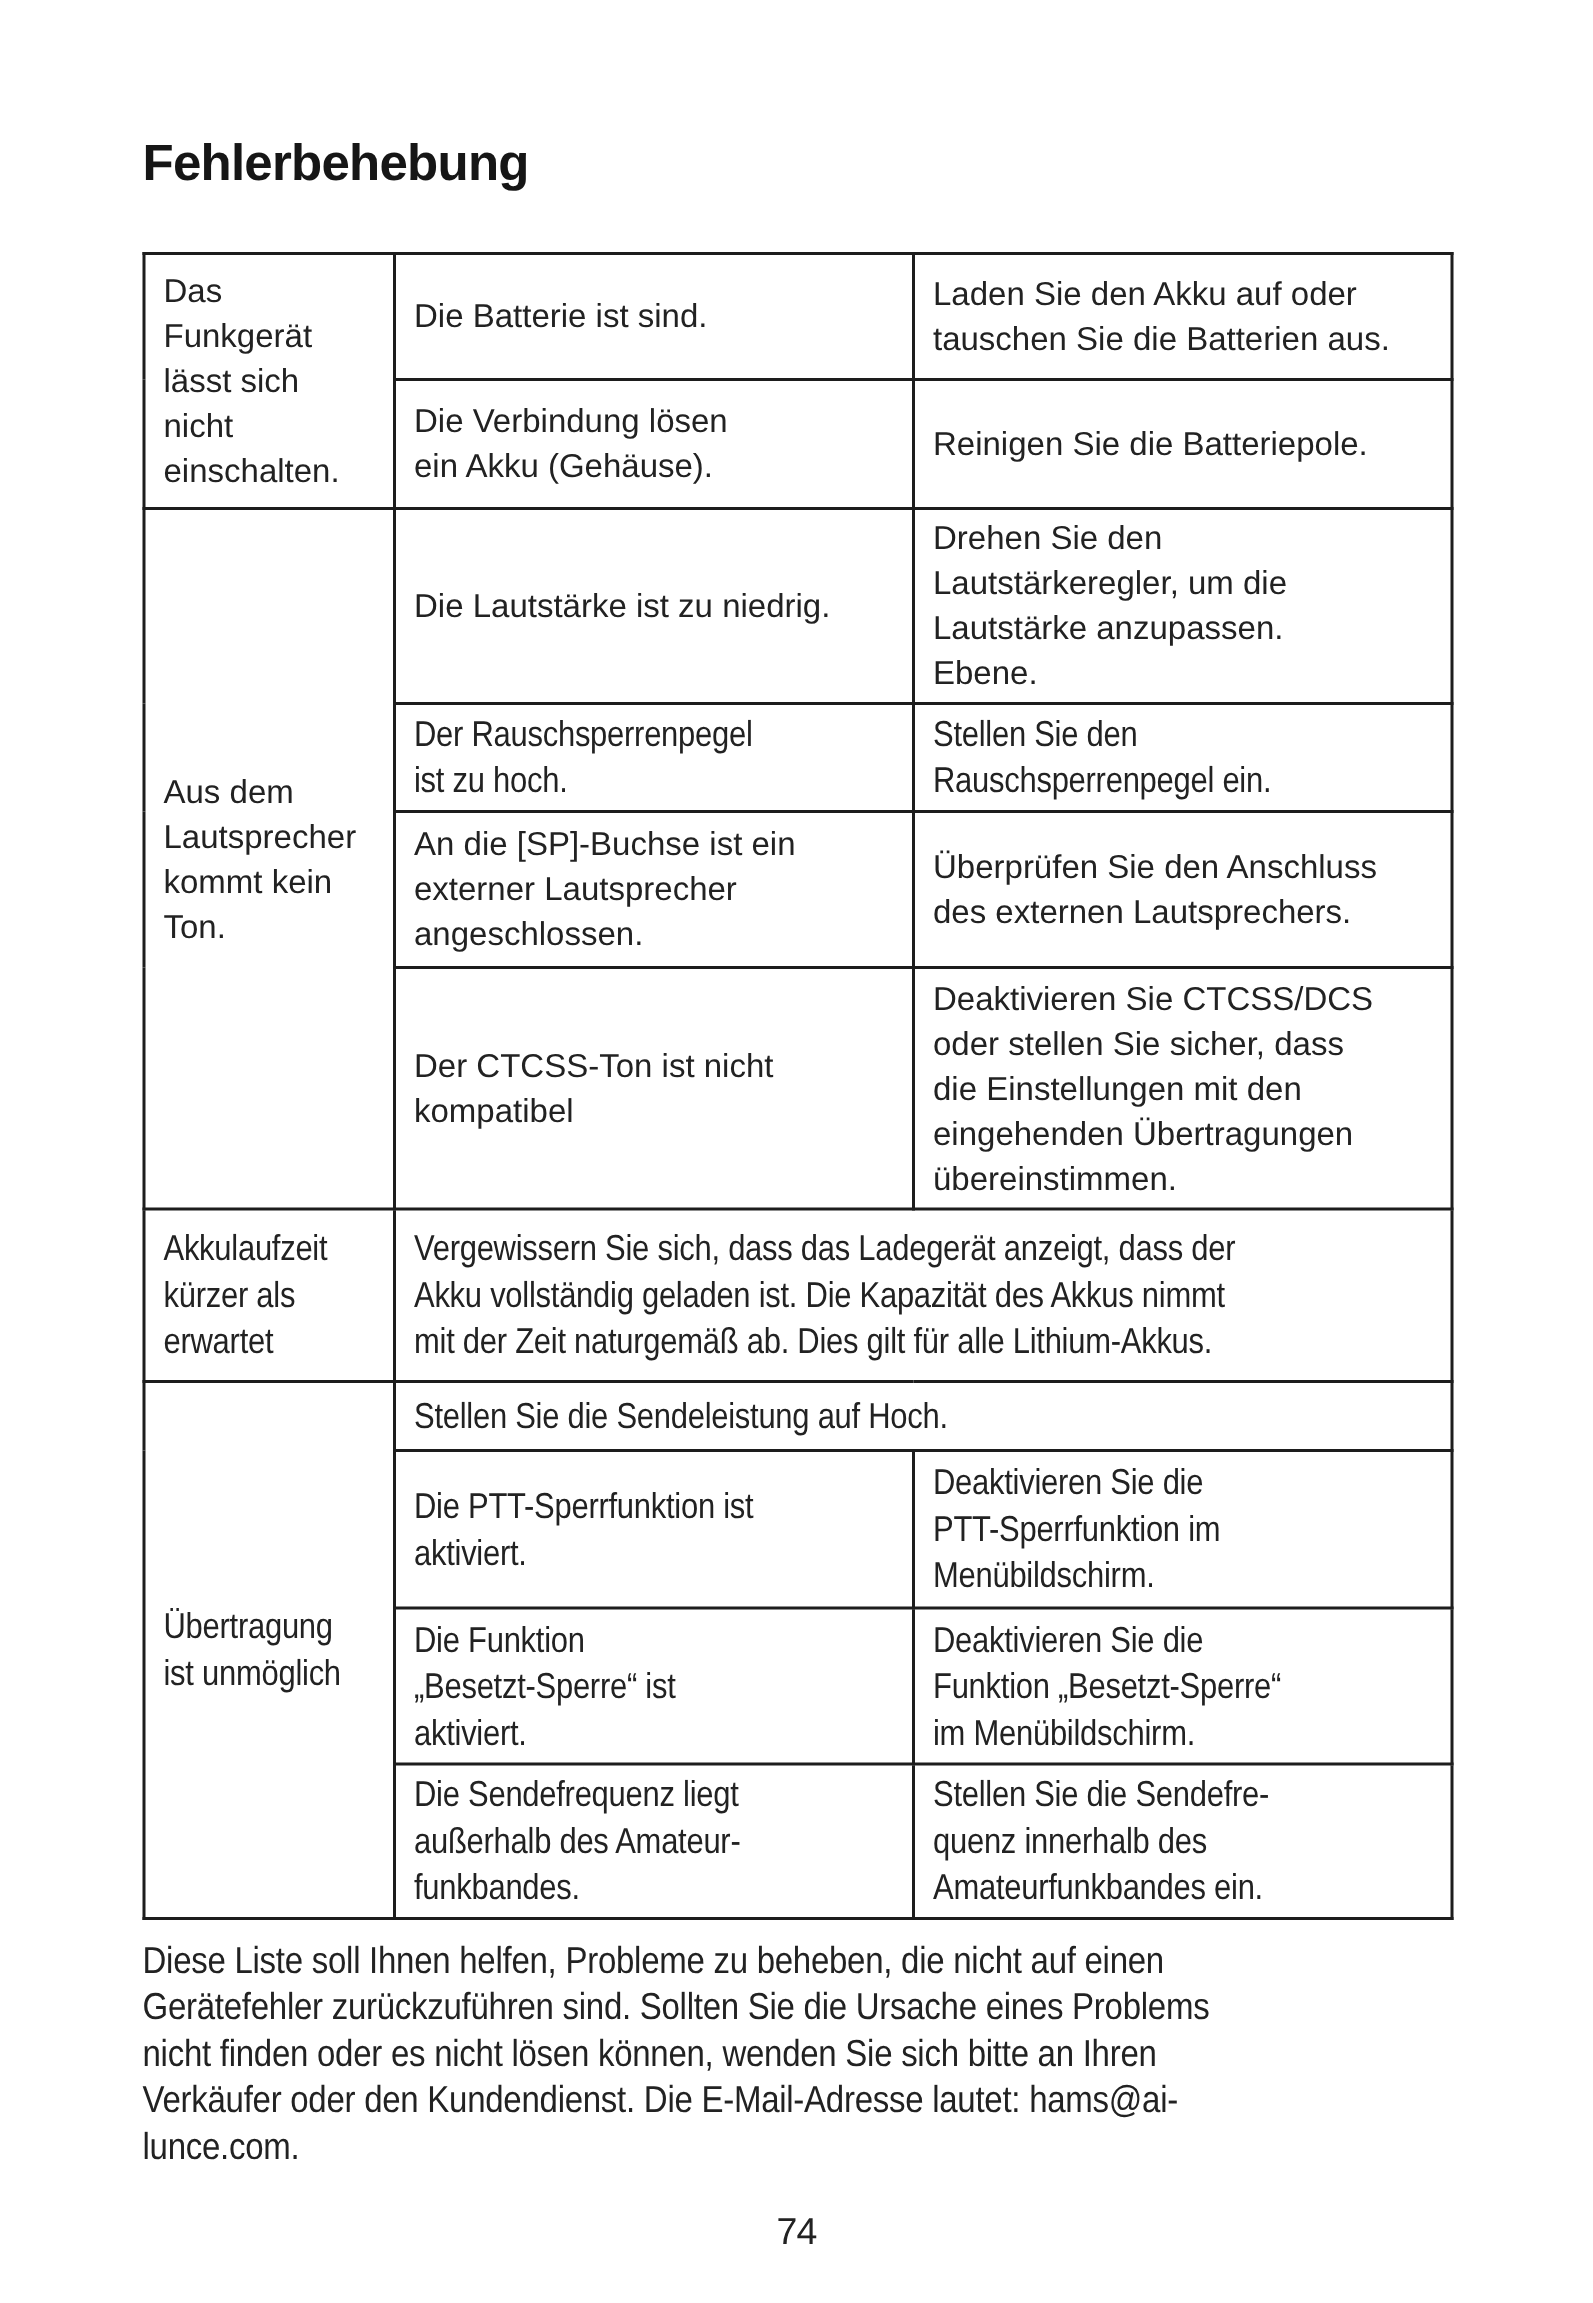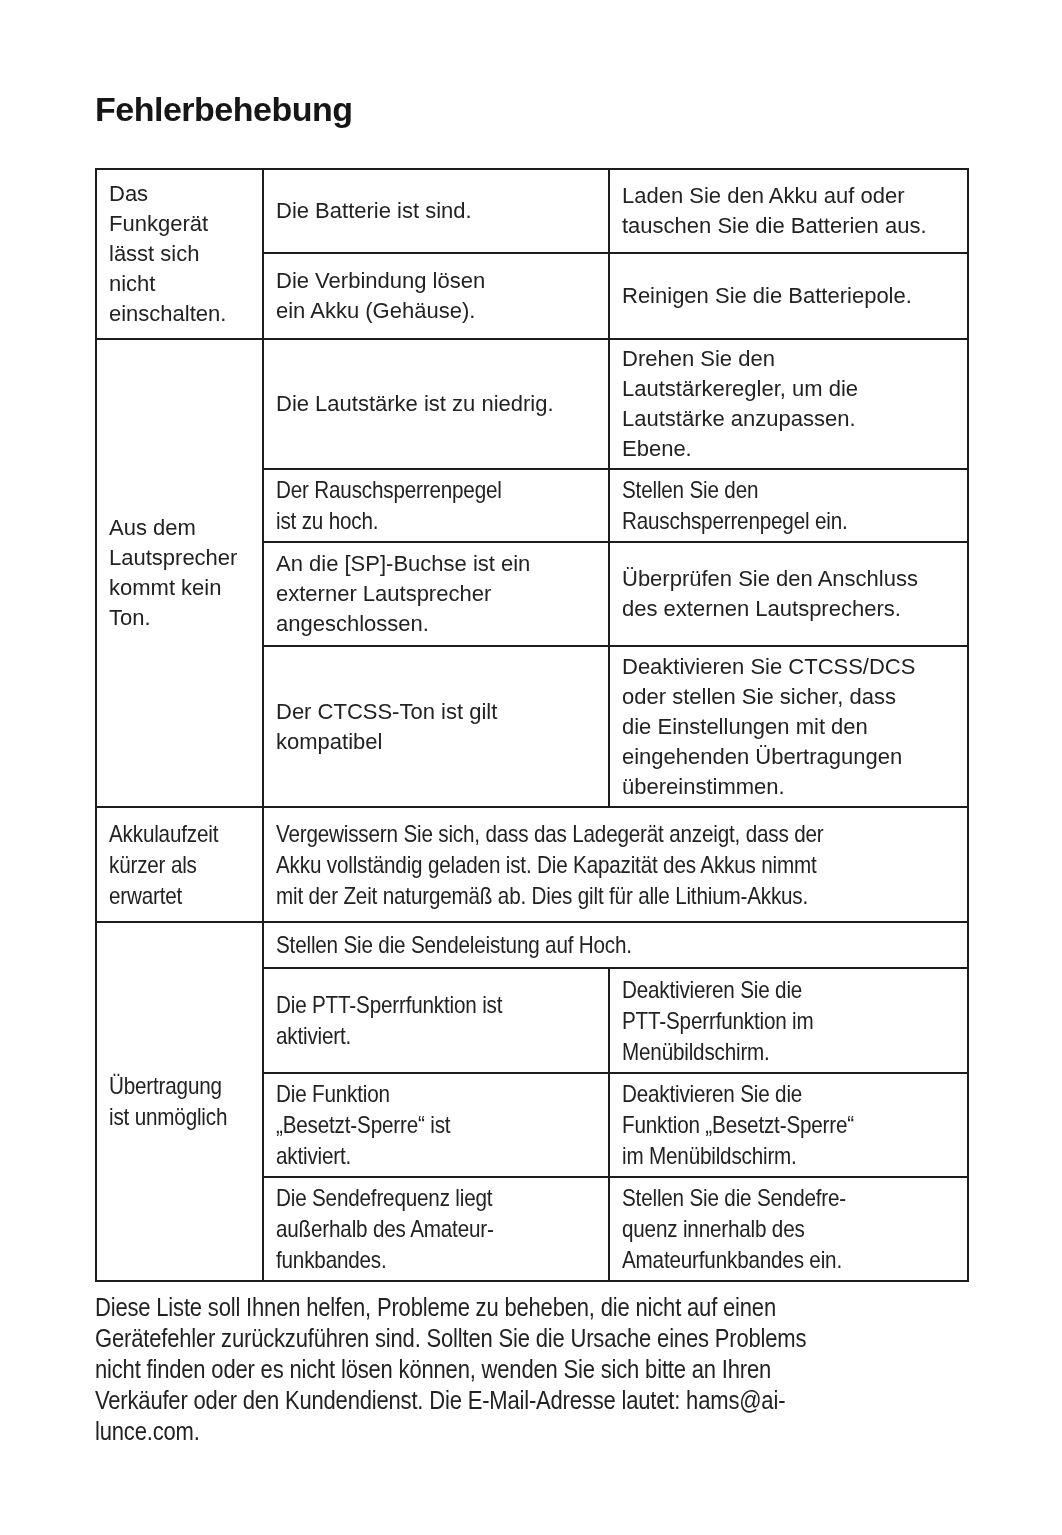--- a/index.html
+++ b/index.html
@@ -122,21 +122,21 @@
 Rauschsperrenpegel ein.</span></td>
       </tr>
       <tr style="height:104px">
         <td><span class="cell-text">An die [SP]-Buchse ist ein
 externer Lautsprecher
 angeschlossen.</span></td>
         <td><span class="cell-text">Überprüfen Sie den Anschluss
 des externen Lautsprechers.</span></td>
       </tr>
       <tr style="height:161px">
-        <td><span class="cell-text">Der CTCSS-Ton ist gilt
+        <td><span class="cell-text">Der CTCSS-Ton ist nicht
 kompatibel</span></td>
         <td><span class="cell-text">Deaktivieren Sie CTCSS/DCS
 oder stellen Sie sicher, dass
 die Einstellungen mit den
 eingehenden Übertragungen
 übereinstimmen.</span></td>
       </tr>
 
       <tr class="cond" style="height:115px">
         <td><span class="cell-text">Akkulaufzeit
@@ -177,14 +177,15 @@
       </tr>
     </tbody>
   </table>
 
   <div class="footer">Diese Liste soll Ihnen helfen, Probleme zu beheben, die nicht auf einen
 Gerätefehler zurückzuführen sind. Sollten Sie die Ursache eines Problems
 nicht finden oder es nicht lösen können, wenden Sie sich bitte an Ihren
 Verkäufer oder den Kundendienst. Die E-Mail-Adresse lautet: hams@ai-
 lunce.com.</div>
 
+  <div class="pagenum">74</div>
 
 </div>
 
 </body></html>

